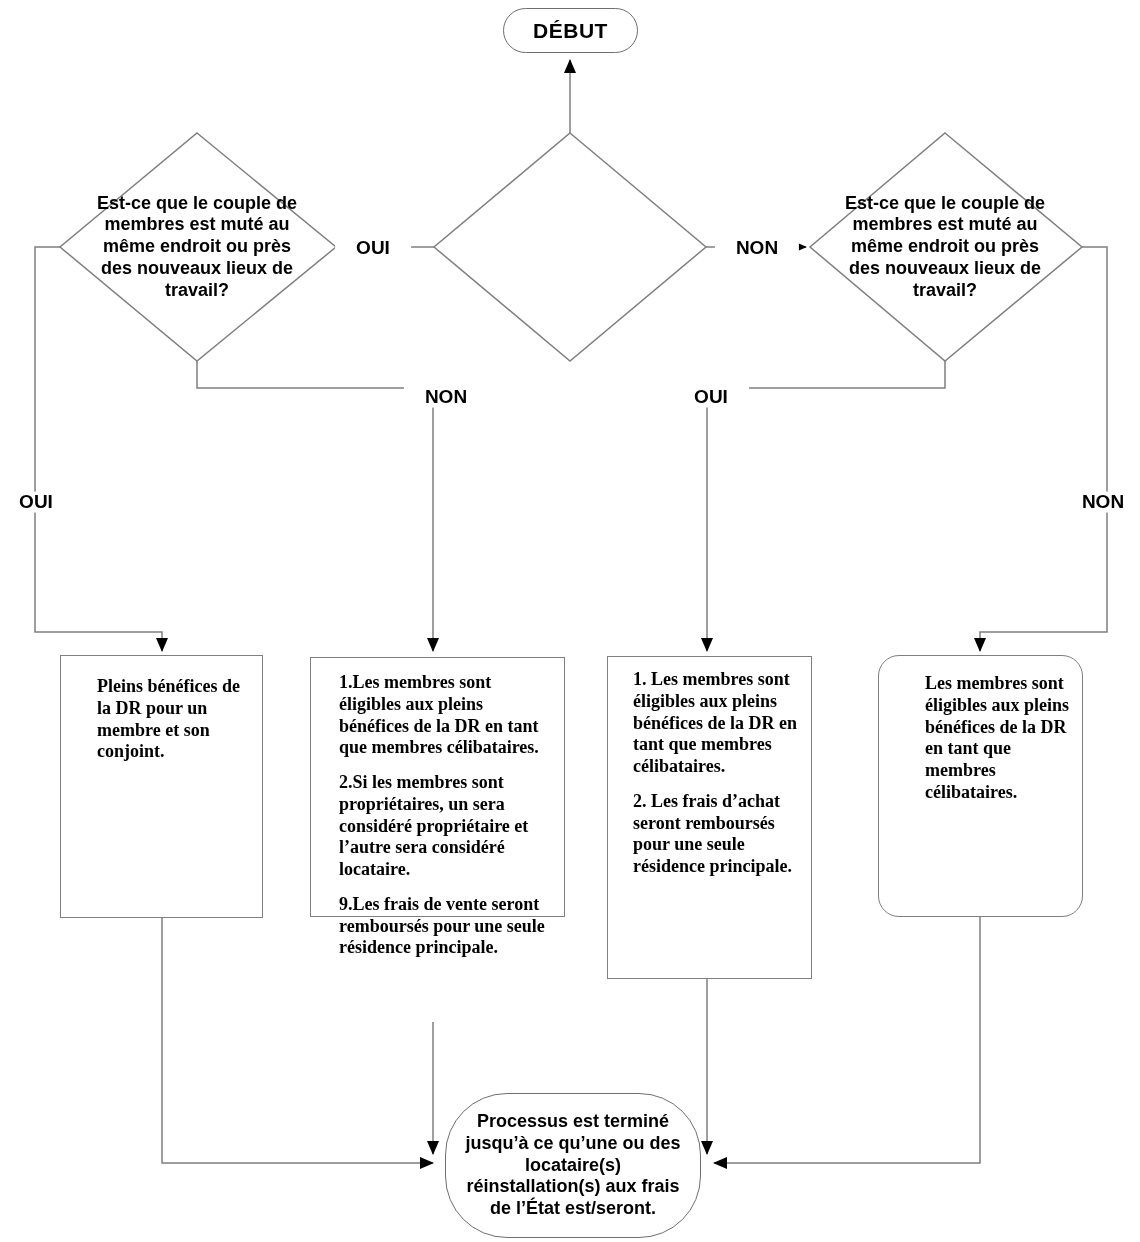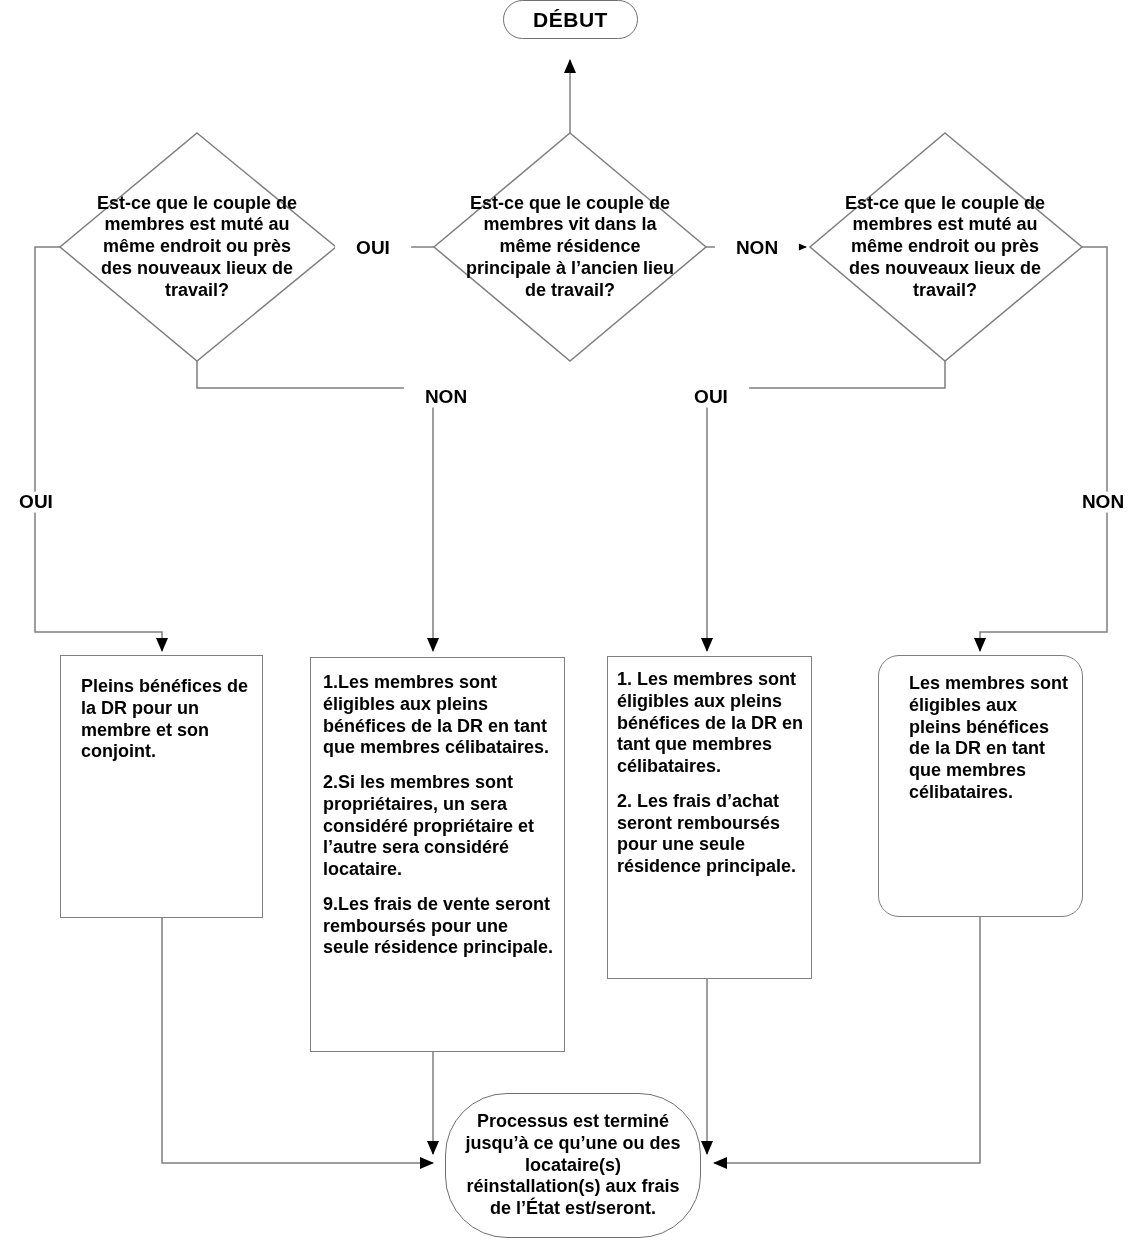--- a/index.html
+++ b/index.html
@@ -15,21 +15,21 @@
     border:1.6px solid #7f7f7f;
   }
   .stadium {
     display:flex; align-items:center; justify-content:center;
     text-align:center; border-color:#6f6f6f;
   }
   .start { border-radius:23px; font-size:21px; letter-spacing:0.5px; }
   .terminal { border-radius:62px; font-size:18px; line-height:1.22; padding:6px 10px; }
 
   .rect { font-size:18px; line-height:1.21; }
-  .rect p { margin:0 0 13px 0; }
+  .rect p { margin:0 0 13px 16px;font-family:Liberation Serif, serif; }
   .rect p:last-child { margin-bottom:0; }
 
   .dtext {
     position:absolute; display:flex; align-items:center; justify-content:center;
     text-align:center; font-size:18px; line-height:1.21;
   }
   .elabel {
     position:absolute; transform:translate(-50%,-50%);
     background:#ffffff; padding:0 21px; font-size:19px; line-height:1.1;
     white-space:nowrap;
@@ -60,40 +60,39 @@
       <polyline points="197,361 197,388 433,388 433,651" marker-end="url(#arrow)"></polyline>
       <polyline points="945,361 945,388 707,388 707,651" marker-end="url(#arrow)"></polyline>
       <polyline points="1082,247 1107,247 1107,632 980,632 980,651" marker-end="url(#arrow)"></polyline>
       <polyline points="162,918 162,1163 433,1163" marker-end="url(#arrow)"></polyline>
       <polyline points="433,1022 433,1154" marker-end="url(#arrow)"></polyline>
       <polyline points="707,918 707,1154" marker-end="url(#arrow)"></polyline>
       <polyline points="980,917 980,1163 714,1163" marker-end="url(#arrow)"></polyline>
     </g>
   </svg>
 
-  <div class="node stadium start" style="left:503px; top:0; width:135px; height:39px;">
+  <div class="node stadium start" style="left:503px; top:8px; width:135px; height:45px;">
     <span>DÉBUT</span>
   </div>
 
   <div class="dtext" style="left:92px; top:140px; width:210px; height:214px;">Est-ce que le couple de membres est muté au même endroit ou près des nouveaux lieux de travail?</div>
-  <div class="dtext" style="left:458px; top:140px; width:224px; height:214px;">Est-ce que le couple de membres vit dans la même résidence principale à l’ancien lieu de travail?</div>
   <div class="dtext" style="left:841px; top:140px; width:208px; height:214px;">Est-ce que le couple de membres est muté au même endroit ou près des nouveaux lieux de travail?</div>
 
   <div class="elabel" style="left:373px; top:248px;">OUI</div>
   <div class="elabel" style="left:757px; top:248px;">NON</div>
   <div class="elabel" style="left:36px; top:502px;">OUI</div>
   <div class="elabel" style="left:446px; top:397px;">NON</div>
   <div class="elabel" style="left:711px; top:397px;">OUI</div>
   <div class="elabel" style="left:1103px; top:502px;">NON</div>
 
   <div class="node rect" style="left:60px; top:655px; width:203px; height:263px; padding:20px 12px 0 20px;">
     <p>Pleins bénéfices de la DR pour un membre et son conjoint.</p>
   </div>
 
-  <div class="node rect" style="left:310px; top:657px; width:255px; height:395px; padding:14px 8px 16px 12px;">
+  <div class="node rect" style="left:310px; top:657px; width:255px; height:260px; padding:14px 8px 16px 12px;">
     <p>1.Les membres sont éligibles  aux pleins bénéfices de la DR  en tant que membres célibataires.</p>
     <p>2.Si les membres sont propriétaires, un sera considéré propriétaire et l’autre sera considéré locataire.</p>
     <p>9.Les frais de vente seront remboursés pour une seule résidence principale.</p>
   </div>
 
   <div class="node rect" style="left:607px; top:656px; width:205px; height:323px; padding:12px 4px 0 9px;">
     <p>1. Les membres sont éligibles  aux pleins bénéfices de la DR en tant que membres célibataires.</p>
     <p>2. Les frais d’achat seront remboursés pour une seule résidence principale.</p>
   </div>
 

